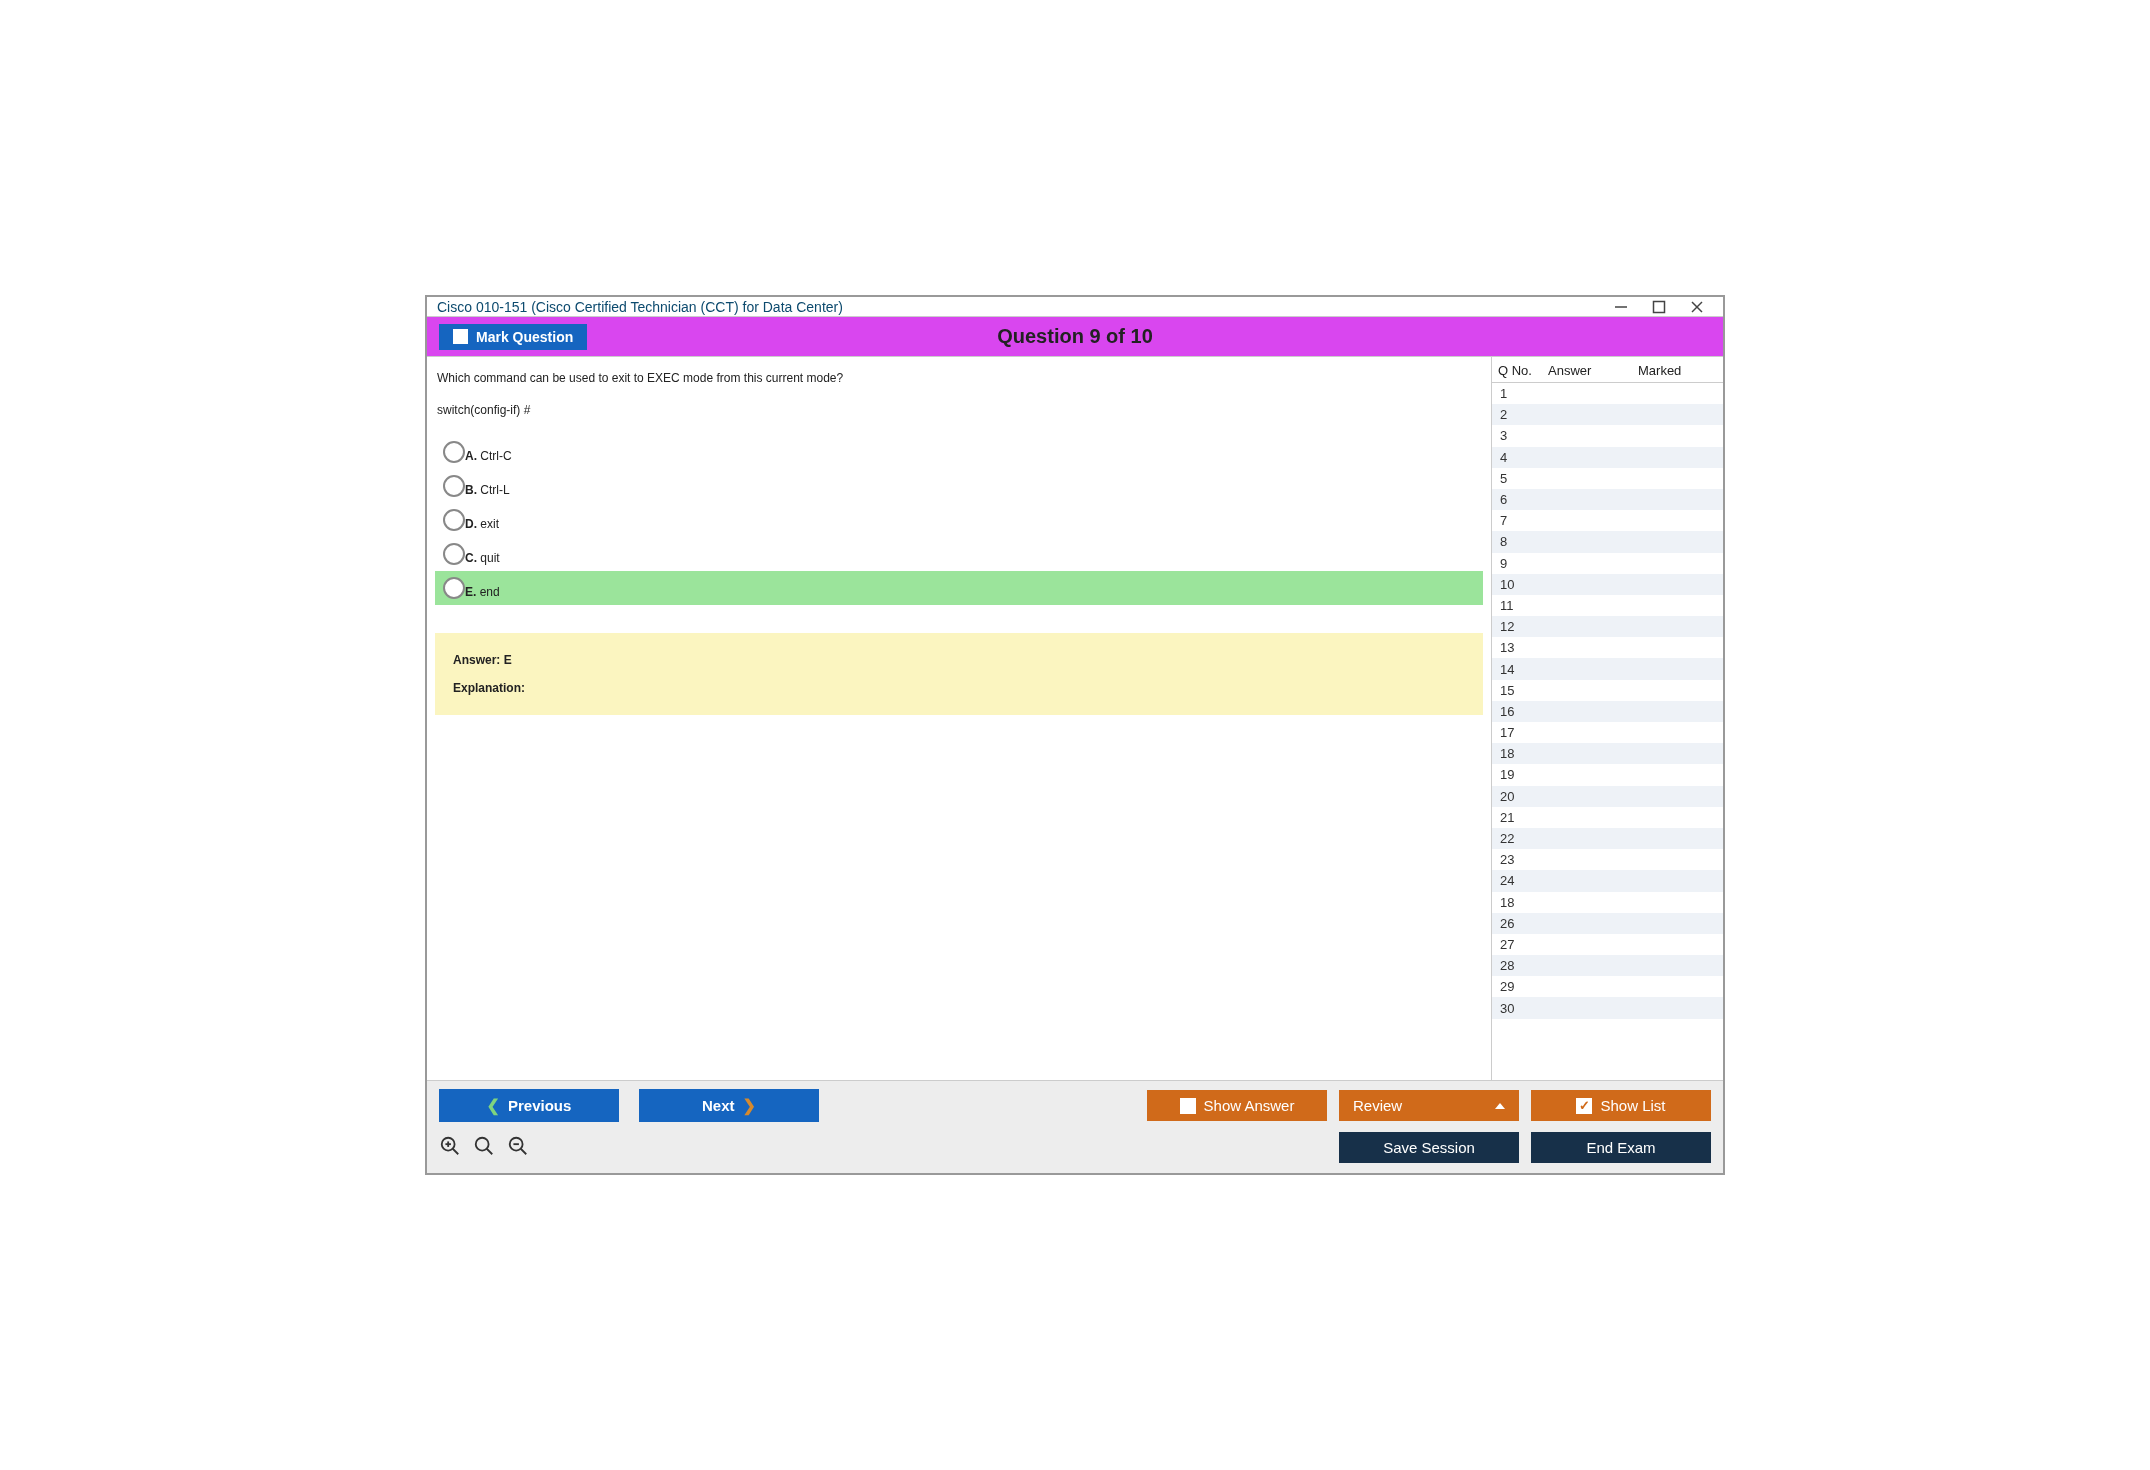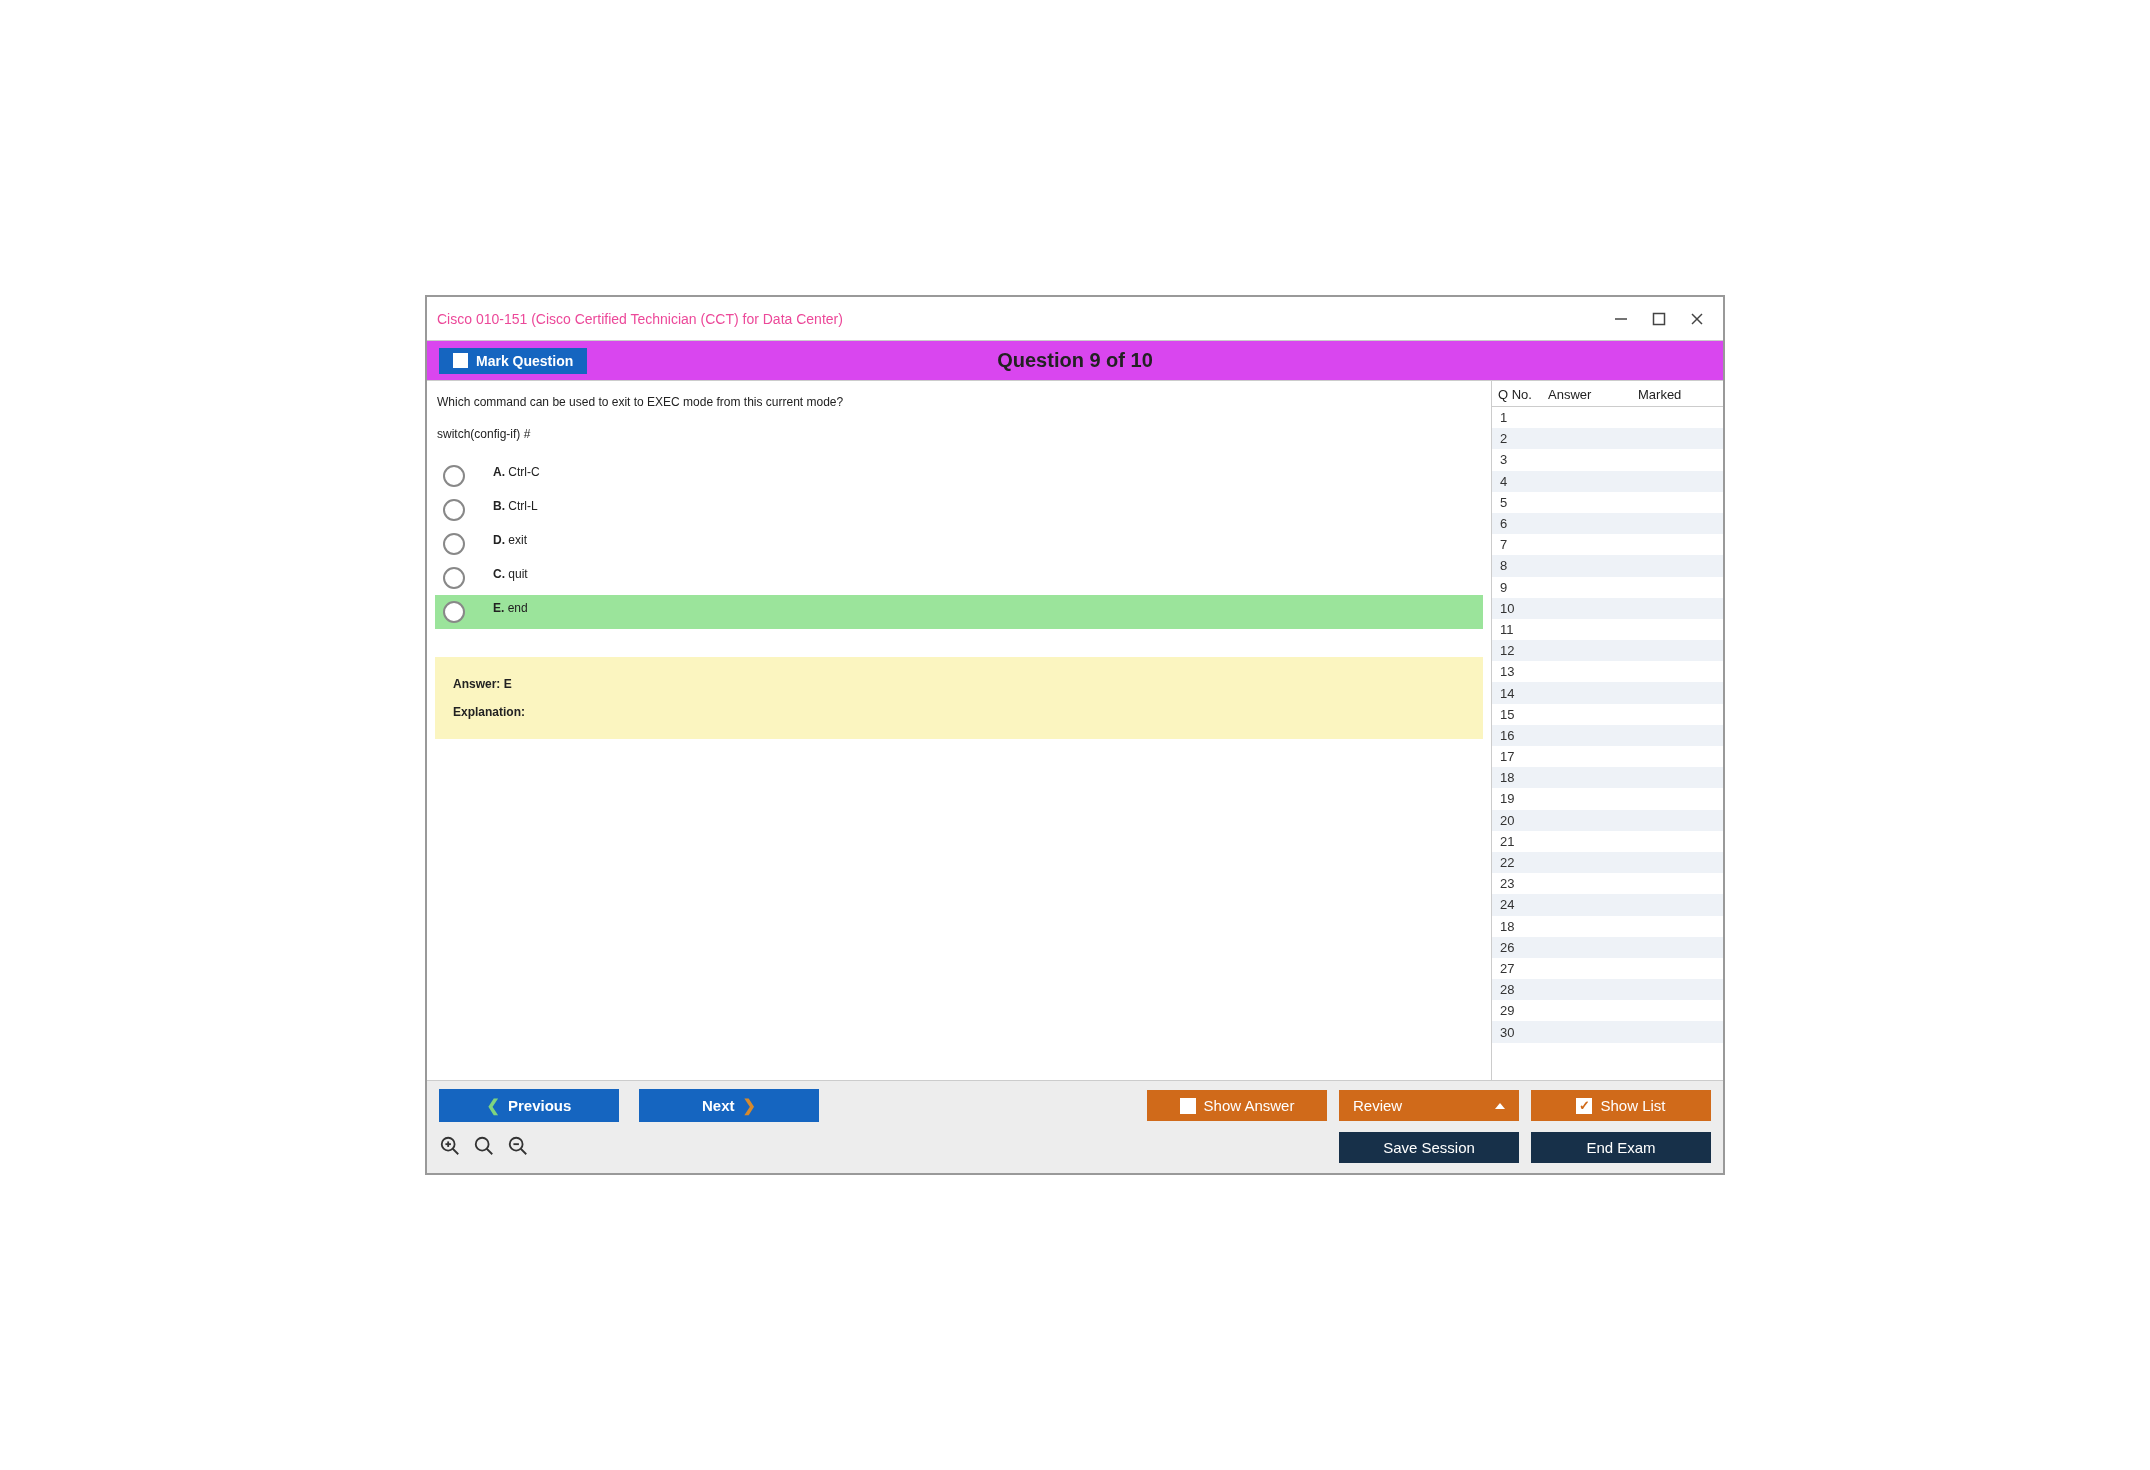--- a/index.html
+++ b/index.html
@@ -15,27 +15,27 @@
     .window {
       width: 1300px;
       height: 880px;
       border: 2px solid #999;
       background: #fff;
       display: flex;
       flex-direction: column;
       position: relative;
     }
     .titlebar {
-      height: 44px;
+      height: 20px;
       border-bottom: 1px solid #ccc;
       display: flex;
       align-items: center;
       padding: 0 10px;
       font-size: 14px;
-      color: #ec4899;
+      color: #0c4a6e;
     }
     .titlebar-title { flex: 1; }
     .win-controls { display: flex; gap: 22px; padding-right: 8px; }
     .win-btn {
       width: 16px; height: 16px;
       display: flex; align-items: center; justify-content: center;
       color: #555; cursor: pointer; font-size: 16px;
     }
     .win-btn svg { width: 14px; height: 14px; stroke: #444; stroke-width: 1.5; fill: none; }
 
@@ -81,22 +81,22 @@
       padding: 14px 8px 8px 8px;
       overflow-y: auto;
       font-size: 12px;
       color: #222;
     }
     .q-text { margin-bottom: 18px; padding-left: 2px; }
     .q-prompt { margin-bottom: 18px; padding-left: 2px; }
     .options { display: flex; flex-direction: column; gap: 0; }
     .option-row {
       display: flex;
-      align-items: flex-start;
-      gap: 28px;
+      align-items: flex-end;
+      gap: 0;
       padding: 6px 4px 6px 8px;
       border-radius: 0;
     }
     .option-row.correct {
       background: #9be49b;
     }
     .radio {
       width: 22px; height: 22px; border: 2px solid #888; border-radius: 50%; background: #fff;
       flex-shrink: 0;
     }

